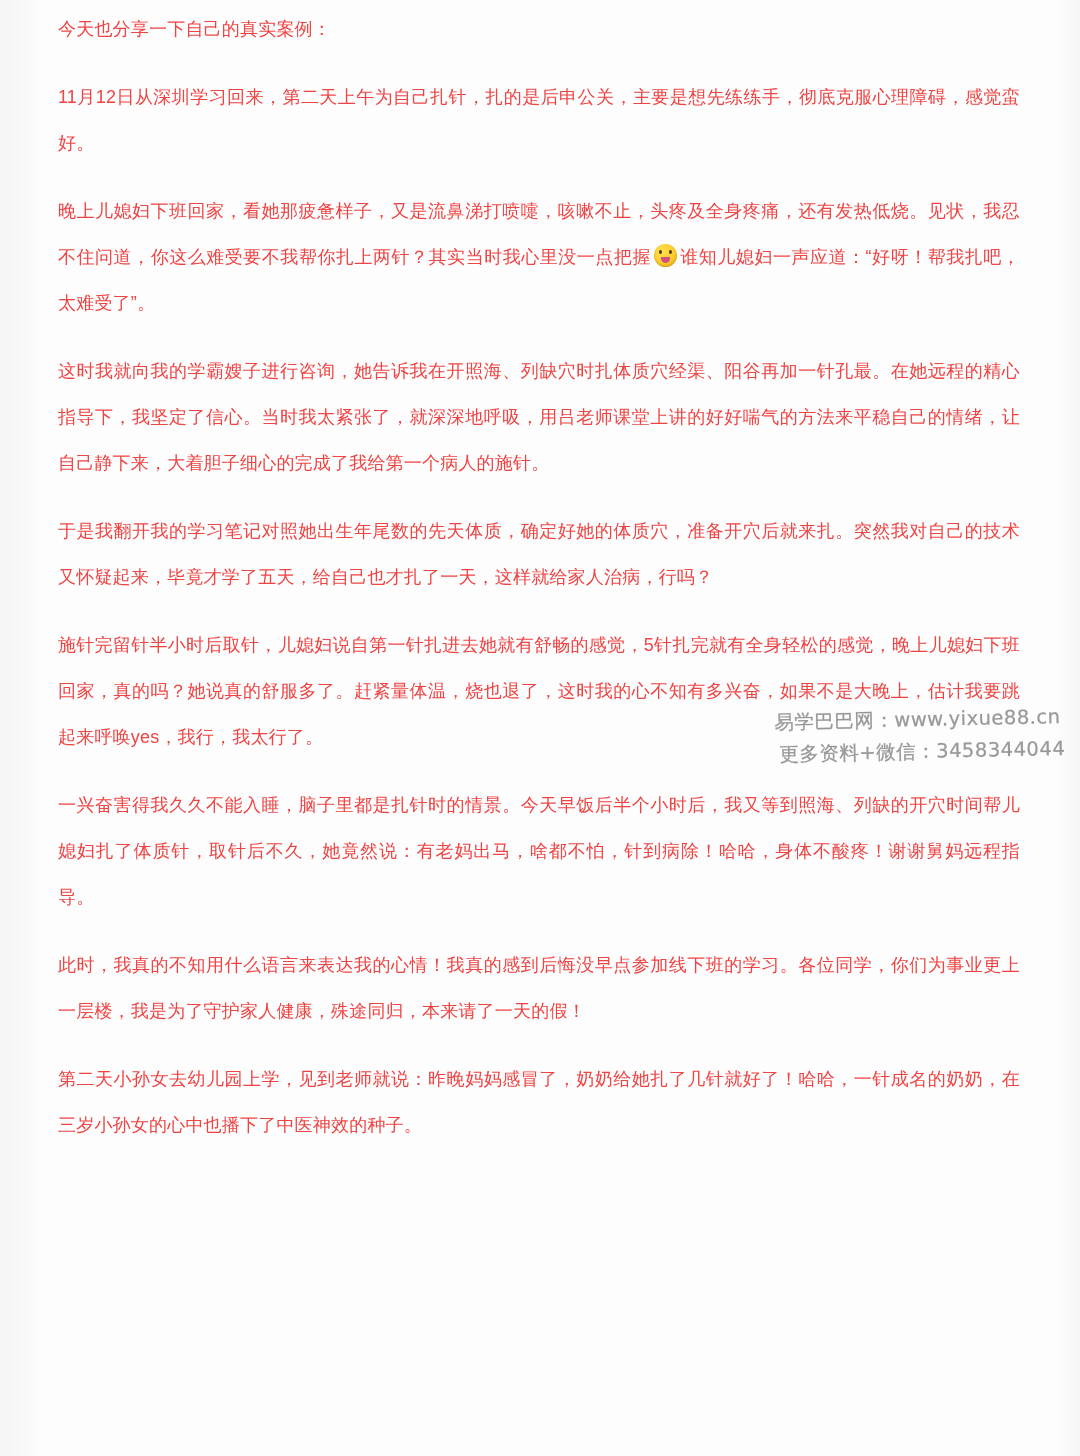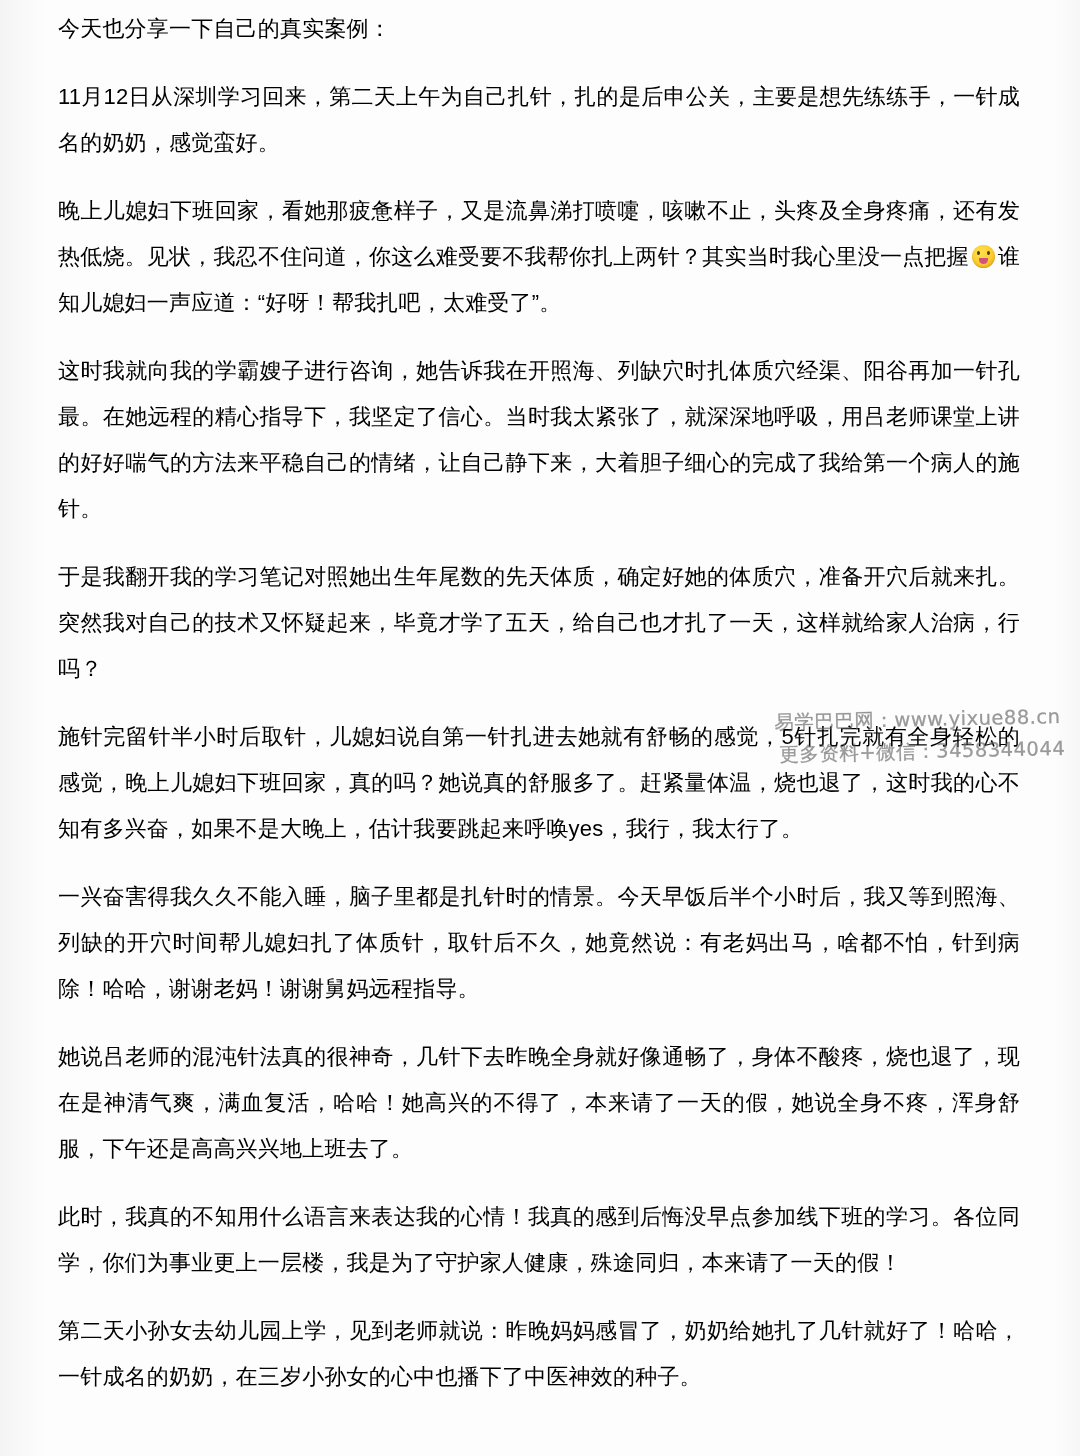--- a/index.html
+++ b/index.html
@@ -30,23 +30,23 @@
     pointer-events: none;
   }
   .article {
     position: relative;
     padding: 0 44px 0 58px;
     box-sizing: border-box;
     width: 1080px;
   }
   p.para {
     margin: 0 16px 22px 0;
-    font-size: 22px;
+    font-size: 18px;
     line-height: 46px;
-    color: #000000;
+    color: #ef4444;
     letter-spacing: 0.2px;
     text-align: justify;
     text-justify: inter-ideograph;
     word-break: break-all;
     font-weight: 400;
   }
   p.first {
     padding-top: 6px;
   }
   .emoji-dot {
@@ -105,33 +105,32 @@
 </head>
 <body>
 
 <div class="page-edge-left"></div>
 <div class="page-edge-right"></div>
 
 <div class="article">
 
   <p class="para first">今天也分享一下自己的真实案例：</p>
 
-  <p class="para">11月12日从深圳学习回来，第二天上午为自己扎针，扎的是后申公关，主要是想先练练手，一针成名的奶奶，感觉蛮好。</p>
+  <p class="para">11月12日从深圳学习回来，第二天上午为自己扎针，扎的是后申公关，主要是想先练练手，彻底克服心理障碍，感觉蛮好。</p>
 
   <p class="para"><span>晚上儿媳妇下班回家，看她那疲惫样子，又是流鼻涕打喷嚏，咳嗽不止，头疼及全身疼痛，还有发热低烧。见状，我忍不住问道，你这么难受要不我帮你扎上两针？其实当时我心里没一点把握</span><span class="emoji-dot"></span><span>谁知儿媳妇一声应道：“好呀！帮我扎吧，太难受了”。</span></p>
 
   <p class="para">这时我就向我的学霸嫂子进行咨询，她告诉我在开照海、列缺穴时扎体质穴经渠、阳谷再加一针孔最。在她远程的精心指导下，我坚定了信心。当时我太紧张了，就深深地呼吸，用吕老师课堂上讲的好好喘气的方法来平稳自己的情绪，让自己静下来，大着胆子细心的完成了我给第一个病人的施针。</p>
 
   <p class="para">于是我翻开我的学习笔记对照她出生年尾数的先天体质，确定好她的体质穴，准备开穴后就来扎。突然我对自己的技术又怀疑起来，毕竟才学了五天，给自己也才扎了一天，这样就给家人治病，行吗？</p>
 
   <p class="para">施针完留针半小时后取针，儿媳妇说自第一针扎进去她就有舒畅的感觉，5针扎完就有全身轻松的感觉，晚上儿媳妇下班回家，真的吗？她说真的舒服多了。赶紧量体温，烧也退了，这时我的心不知有多兴奋，如果不是大晚上，估计我要跳起来呼唤yes，我行，我太行了。</p>
 
-  <p class="para">一兴奋害得我久久不能入睡，脑子里都是扎针时的情景。今天早饭后半个小时后，我又等到照海、列缺的开穴时间帮儿媳妇扎了体质针，取针后不久，她竟然说：有老妈出马，啥都不怕，针到病除！哈哈，谢谢老妈！谢谢舅妈远程指导。</p>
+  <p class="para">一兴奋害得我久久不能入睡，脑子里都是扎针时的情景。今天早饭后半个小时后，我又等到照海、列缺的开穴时间帮儿媳妇扎了体质针，取针后不久，她竟然说：有老妈出马，啥都不怕，针到病除！哈哈，身体不酸疼！谢谢舅妈远程指导。</p>
 
-  <p class="para">她说吕老师的混沌针法真的很神奇，几针下去昨晚全身就好像通畅了，身体不酸疼，烧也退了，现在是神清气爽，满血复活，哈哈！她高兴的不得了，本来请了一天的假，她说全身不疼，浑身舒服，下午还是高高兴兴地上班去了。</p>
 
   <p class="para">此时，我真的不知用什么语言来表达我的心情！我真的感到后悔没早点参加线下班的学习。各位同学，你们为事业更上一层楼，我是为了守护家人健康，殊途同归，本来请了一天的假！</p>
 
   <p class="para">第二天小孙女去幼儿园上学，见到老师就说：昨晚妈妈感冒了，奶奶给她扎了几针就好了！哈哈，一针成名的奶奶，在三岁小孙女的心中也播下了中医神效的种子。</p>
 
 </div>
 
 <div class="watermark">
   <span class="line1">易学巴巴网：www.yixue88.cn</span>
   <span class="line2">更多资料+微信：3458344044</span>

